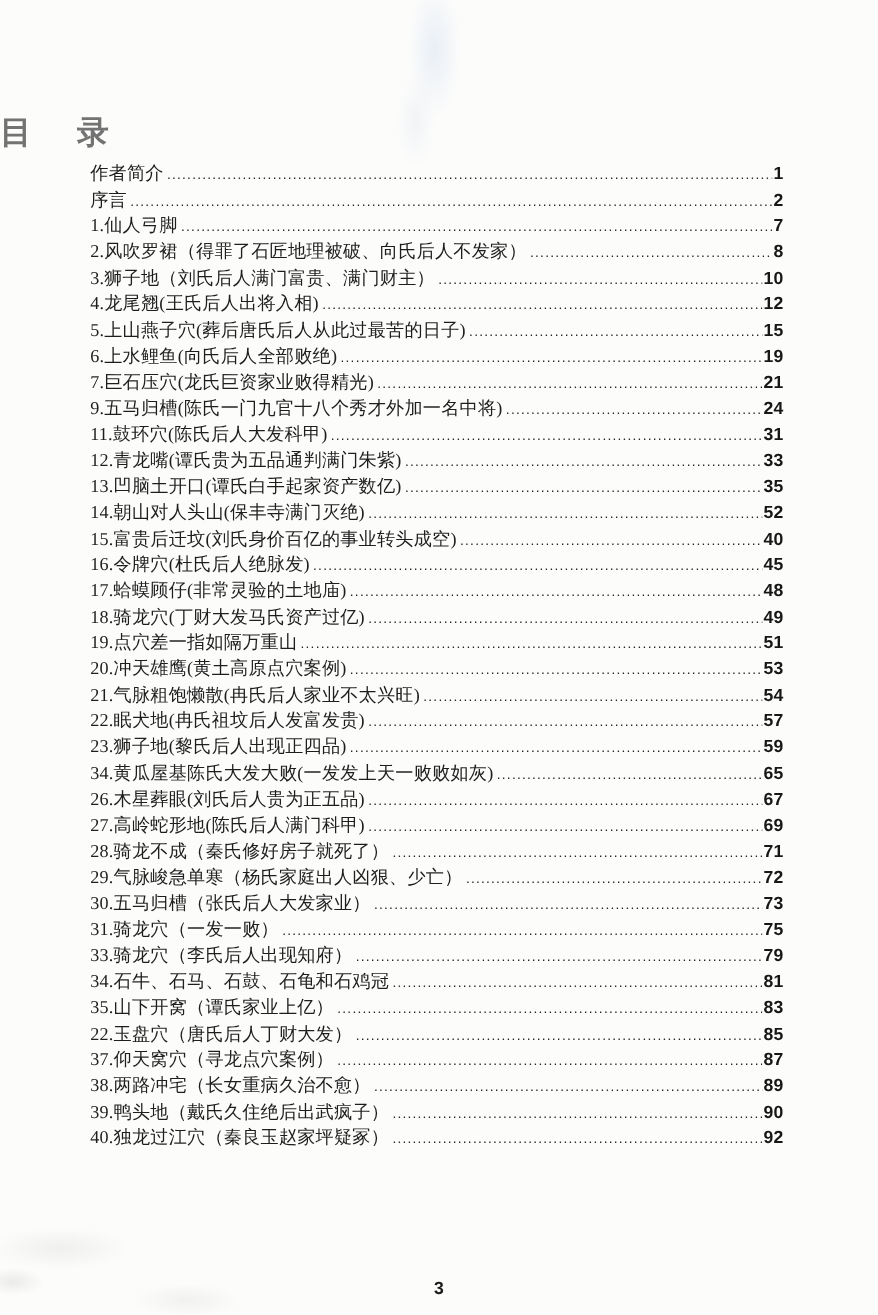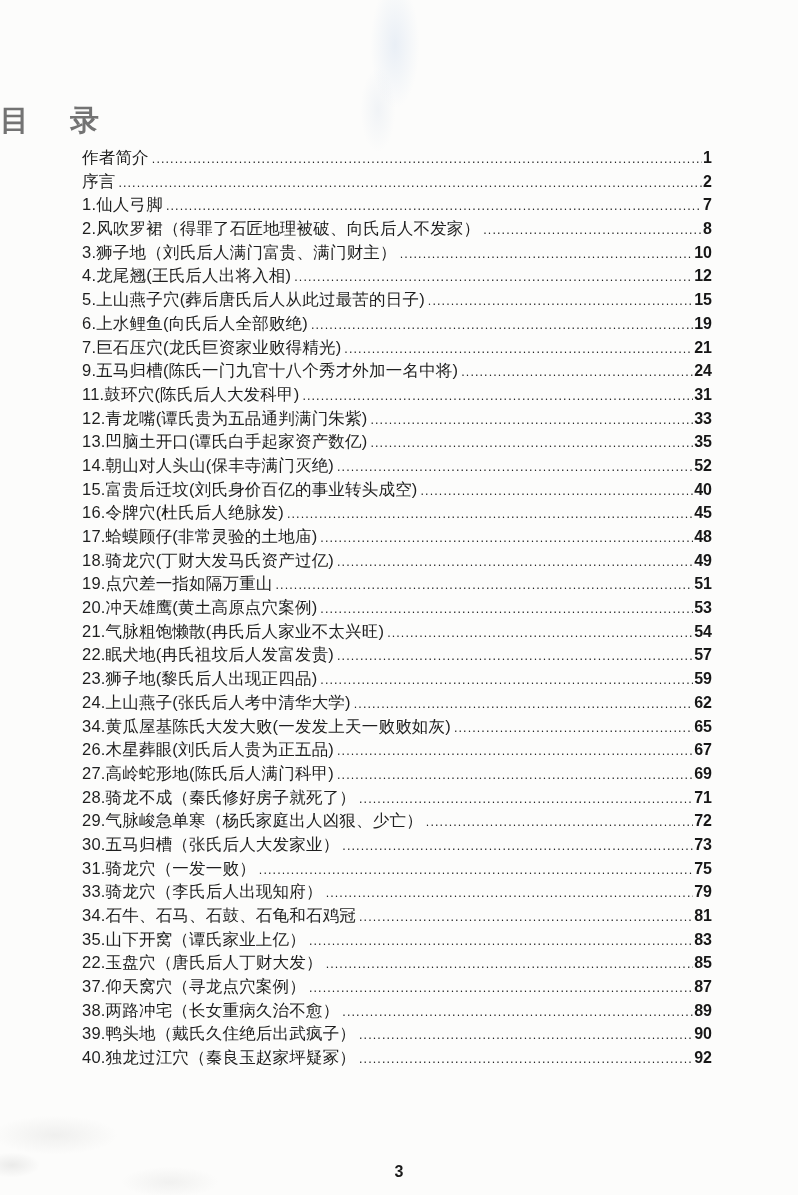--- a/index.html
+++ b/index.html
@@ -45,20 +45,21 @@
     align-items: baseline;
     height: 23.7px;
     font-size: 16.5px;
     line-height: 23.7px;
     white-space: nowrap;
     color: #1e1e1e;
   }
   .toc-label {
     flex: 0 0 auto;
     letter-spacing: 0.2px;
+    font-family: Liberation Serif, serif;
   }
   .toc-dots {
     flex: 1 1 auto;
     overflow: hidden;
     margin: 0 1px 0 3px;
     font-size: 12.5px;
     letter-spacing: 1.1px;
     color: #242424;
   }
   .toc-dots::after {
@@ -197,25 +198,20 @@
     <span class="toc-label">22.眠犬地(冉氏祖坟后人发富发贵)</span>
     <span class="toc-dots"></span>
     <span class="toc-page">57</span>
   </div>
       <div class="toc-row">
     <span class="toc-label">23.狮子地(黎氏后人出现正四品)</span>
     <span class="toc-dots"></span>
     <span class="toc-page">59</span>
   </div>
       <div class="toc-row">
-    <span class="toc-label">24.上山燕子(张氏后人考中清华大学)</span>
-    <span class="toc-dots"></span>
-    <span class="toc-page">62</span>
-  </div>
-      <div class="toc-row">
     <span class="toc-label">34.黄瓜屋基陈氏大发大败(一发发上天一败败如灰)</span>
     <span class="toc-dots"></span>
     <span class="toc-page">65</span>
   </div>
       <div class="toc-row">
     <span class="toc-label">26.木星葬眼(刘氏后人贵为正五品)</span>
     <span class="toc-dots"></span>
     <span class="toc-page">67</span>
   </div>
       <div class="toc-row">

